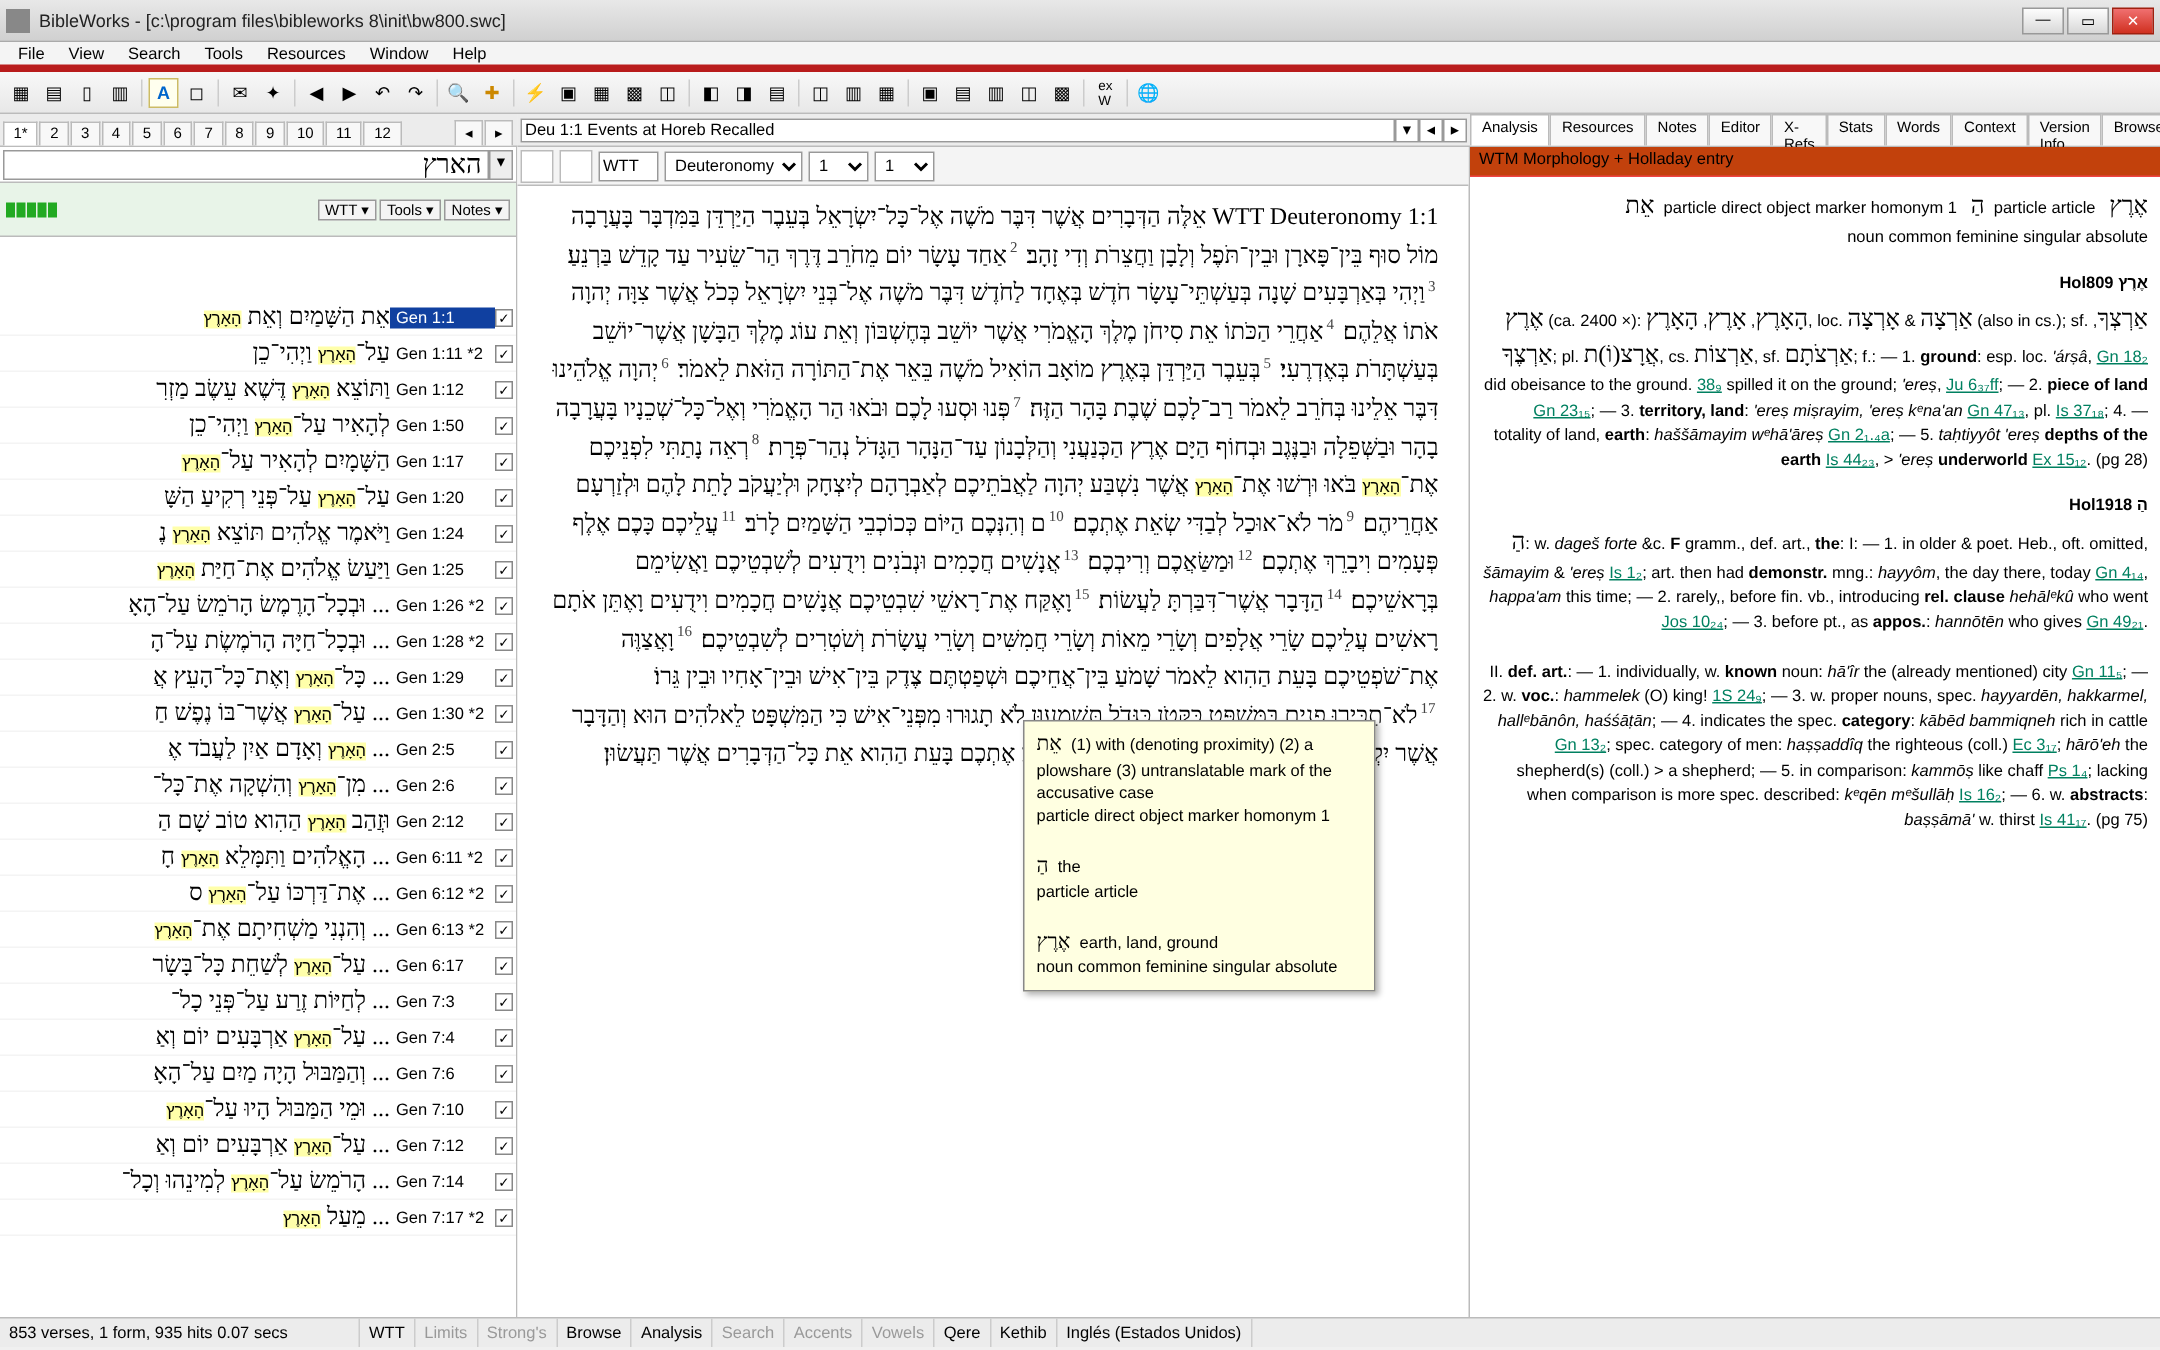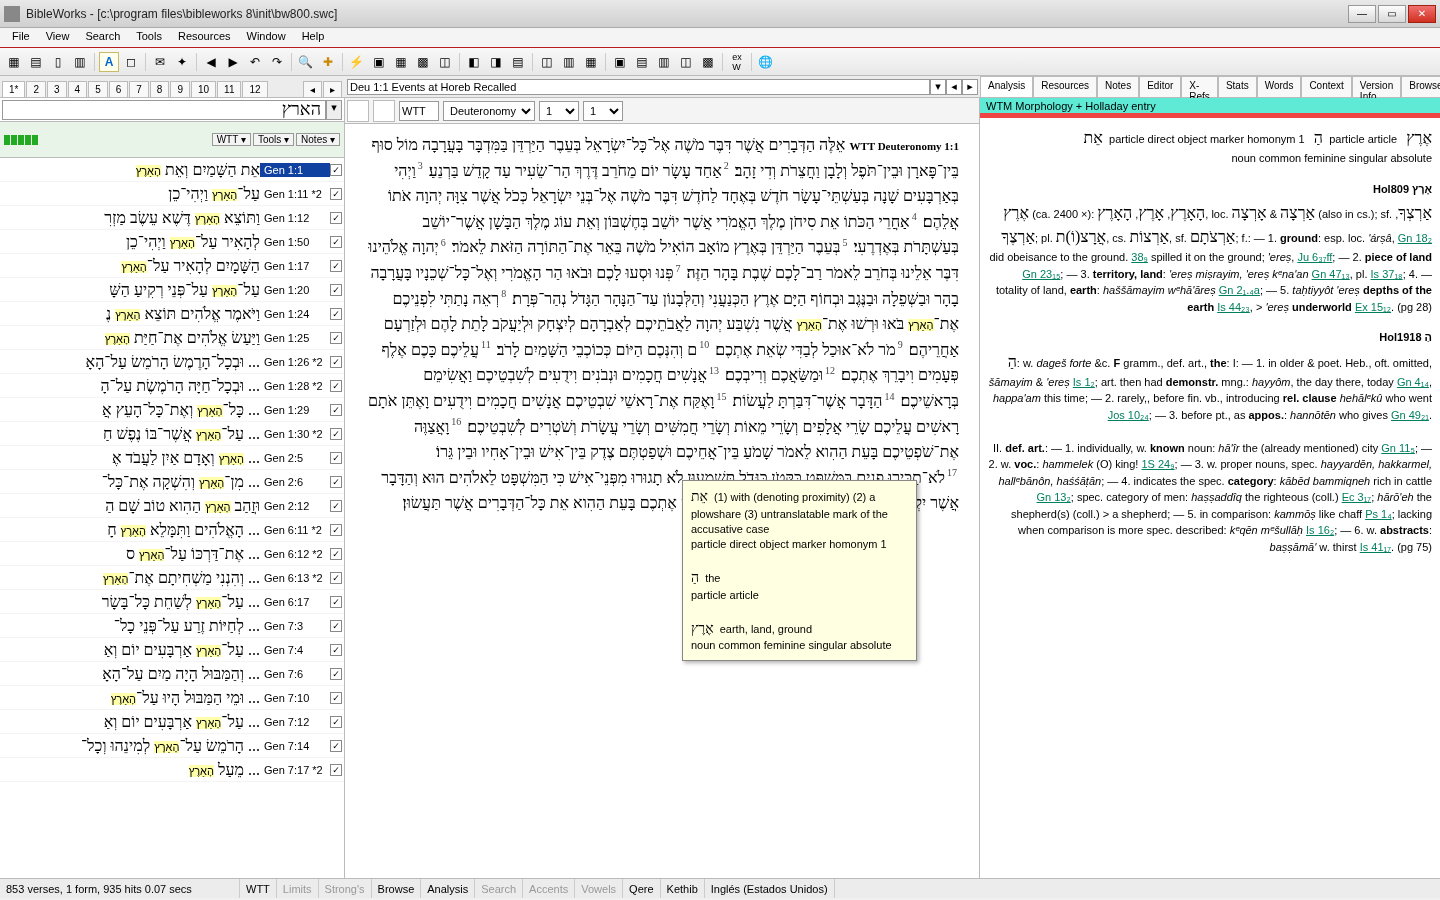--- a/index.html
+++ b/index.html
@@ -3,21 +3,21 @@
 <meta charset="utf-8">
 <style>
 * { margin:0; padding:0; box-sizing:border-box; font-family:"Segoe UI",Tahoma,sans-serif; font-size:11px; }
 body { background:#f0f0f0; width:1440px; height:900px; overflow:hidden; position:relative; }
 .titlebar { height:28px; background:linear-gradient(#e8e8e8,#d0d0d0); display:flex; align-items:center; padding:0 4px; border-bottom:1px solid #aaa; }
 .titlebar .icon { width:16px; height:16px; background:#888; margin-right:6px; }
 .titlebar .title { flex:1; color:#222; font-size:12px; }
 .winbtns { display:flex; gap:2px; }
 .winbtn { width:28px; height:18px; background:linear-gradient(#fdfdfd,#d8d8d8); border:1px solid #999; display:flex; align-items:center; justify-content:center; font-size:10px; }
 .winbtn.close { background:linear-gradient(#f07070,#d03020); color:#fff; border-color:#a02010; }
-.menubar { height:20px; background:#f4f4f4; display:flex; padding:0 4px; border-bottom:1px solid #b91c1c; }
+.menubar { height:20px; background:#f4f4f4; display:flex; padding:0 4px; border-bottom:5px solid #b91c1c; }
 .menubar span { padding:2px 8px; cursor:default; }
 .toolbar { height:28px; background:linear-gradient(#f8f8f8,#e8e8e8); display:flex; align-items:center; padding:0 4px; border-bottom:1px solid #bbb; gap:2px; }
 .tbtn { width:20px; height:20px; border:1px solid transparent; display:flex; align-items:center; justify-content:center; font-size:12px; }
 .tbtn.hl { background:#ffe; border-color:#cb6; }
 .sep { width:1px; height:18px; background:#ccc; margin:0 2px; }
 .tabstrip { height:22px; background:#ececec; display:flex; align-items:flex-end; padding:0 2px; border-bottom:1px solid #bbb; }
 .tab { padding:2px 6px; border:1px solid #bbb; border-bottom:none; background:#f8f8f8; margin-right:1px; font-size:10px; }
 .tab.active { background:#fff; }
 .main { display:flex; height:calc(100% - 120px); }
 .left { width:345px; border-right:1px solid #bbb; display:flex; flex-direction:column; background:#fff; overflow:hidden; }
@@ -26,38 +26,38 @@
 .locbar { height:22px; display:flex; align-items:center; padding:0 2px; background:#ececec; border-bottom:1px solid #bbb; }
 .locbar input, .locbar .dd { height:16px; border:1px solid #999; padding:0 2px; background:#fff; }
 .searchbox { height:24px; border-bottom:1px solid #bbb; display:flex; align-items:center; padding:2px; }
 .searchbox input { flex:1; text-align:right; direction:rtl; font-family:"Times New Roman",serif; font-size:18px; border:1px solid #999; height:20px; padding:0 4px; }
 .searchbox .ddl { width:16px; height:20px; border:1px solid #999; background:#eee; text-align:center; }
 .ctlrow { height:36px; display:flex; align-items:center; background:#e8f4e8; border-bottom:1px solid #bbb; padding:0 4px; }
 .ctlrow .bars { display:flex; gap:1px; }
 .ctlrow .bars span { width:6px; height:10px; background:#2a2; }
 .ctlrow .dds { margin-left:auto; display:flex; gap:2px; }
 .ctlrow .dds span { border:1px solid #999; padding:0 4px; background:#f4f4f4; font-size:10px; }
-.results { flex:1; overflow-y:scroll; overflow-x:hidden; }
+.results { flex:1; overflow-y:scroll; overflow-x:hidden;margin-top:42px; }
 .resrow { display:flex; align-items:center; padding:1px 2px; border-bottom:1px solid #f4f4f4; height:24px; }
 .resrow.hlsel .ref { background:#1040a0; color:#fff; padding:1px 4px; }
 .resrow .chk { margin-left:auto; width:12px; height:12px; border:1px solid #888; text-align:center; line-height:10px; font-size:9px; }
 .resrow .ref { width:70px; color:#000; text-align:left; padding-left:4px; }
 .resrow .heb { flex:1; direction:rtl; font-family:"Times New Roman",serif; font-size:16px; white-space:nowrap; overflow:hidden; }
 .resrow .heb .hit { background:#ffffaa; }
 .centhead { height:26px; display:flex; align-items:center; padding:2px; gap:4px; background:#f4f4f4; border-bottom:1px solid #bbb; }
 .centhead .bt { width:22px; height:22px; border:1px solid #bbb; background:#fff; }
 .centhead select,.centhead .sel { height:20px; border:1px solid #999; padding:0 2px; background:#fff; }
 .textpane { flex:1; overflow-y:scroll; padding:8px 20px; direction:rtl; font-family:"Times New Roman",serif; font-size:16px; line-height:1.6; }
 .textpane .vn { direction:ltr; unicode-bidi:embed; font-family:"Segoe UI"; font-size:10px; color:#444; vertical-align:super; margin:0 2px; }
-.textpane .vlab { direction:ltr; unicode-bidi:embed; font-family:"Segoe UI"; font-size:11px; font-weight:bold; }
+.textpane .vlab { direction:ltr; unicode-bidi:embed; font-family:"Segoe UI"; font-size:16px; font-weight:normal; }
 .textpane .hit { background:#ffffaa; }
 .analtabs { height:22px; display:flex; background:#ececec; border-bottom:1px solid #bbb; }
 .analtabs span { padding:3px 7px; border:1px solid #bbb; border-bottom:none; background:#f8f8f8; font-size:10px; }
 .analtabs span.on { background:#fff; }
-.analhead { height:20px; padding:2px 6px; background:#5eead4; border-bottom:5px solid #ef4444; font-size:11px; }
+.analhead { height:20px; padding:2px 6px; background:#c2410c; border-bottom:1px solid #ef4444; font-size:11px; }
 .analpane { flex:1; overflow-y:scroll; padding:8px; font-size:12px; line-height:1.5; }
 .analpane .heb { font-family:"Times New Roman",serif; font-size:16px; direction:rtl; unicode-bidi:embed; }
 .analpane .link { color:#008060;text-decoration:underline; }
 .analpane .entry { margin-bottom:14px;text-align:right; }
 .analpane .hd { color:#000; font-weight:bold; margin-bottom:4px; }
 .statusbar { height:20px; background:#ececec; border-top:1px solid #bbb; display:flex; align-items:center; font-size:10px; }
 .statusbar span { padding:0 6px; border-right:1px solid #ccc; height:100%; display:flex; align-items:center; }
 .statusbar .dim { color:#999; }
 .tooltip { position:absolute; left:682px; top:480px; width:235px; background:#ffffe1; border:1px solid #888; padding:6px 8px; font-size:11px; line-height:1.4; box-shadow:2px 2px 4px rgba(0,0,0,0.3); z-index:100; }
 .tooltip .heb { font-family:"Times New Roman",serif; font-size:14px; direction:rtl; unicode-bidi:embed; display:inline-block; }

